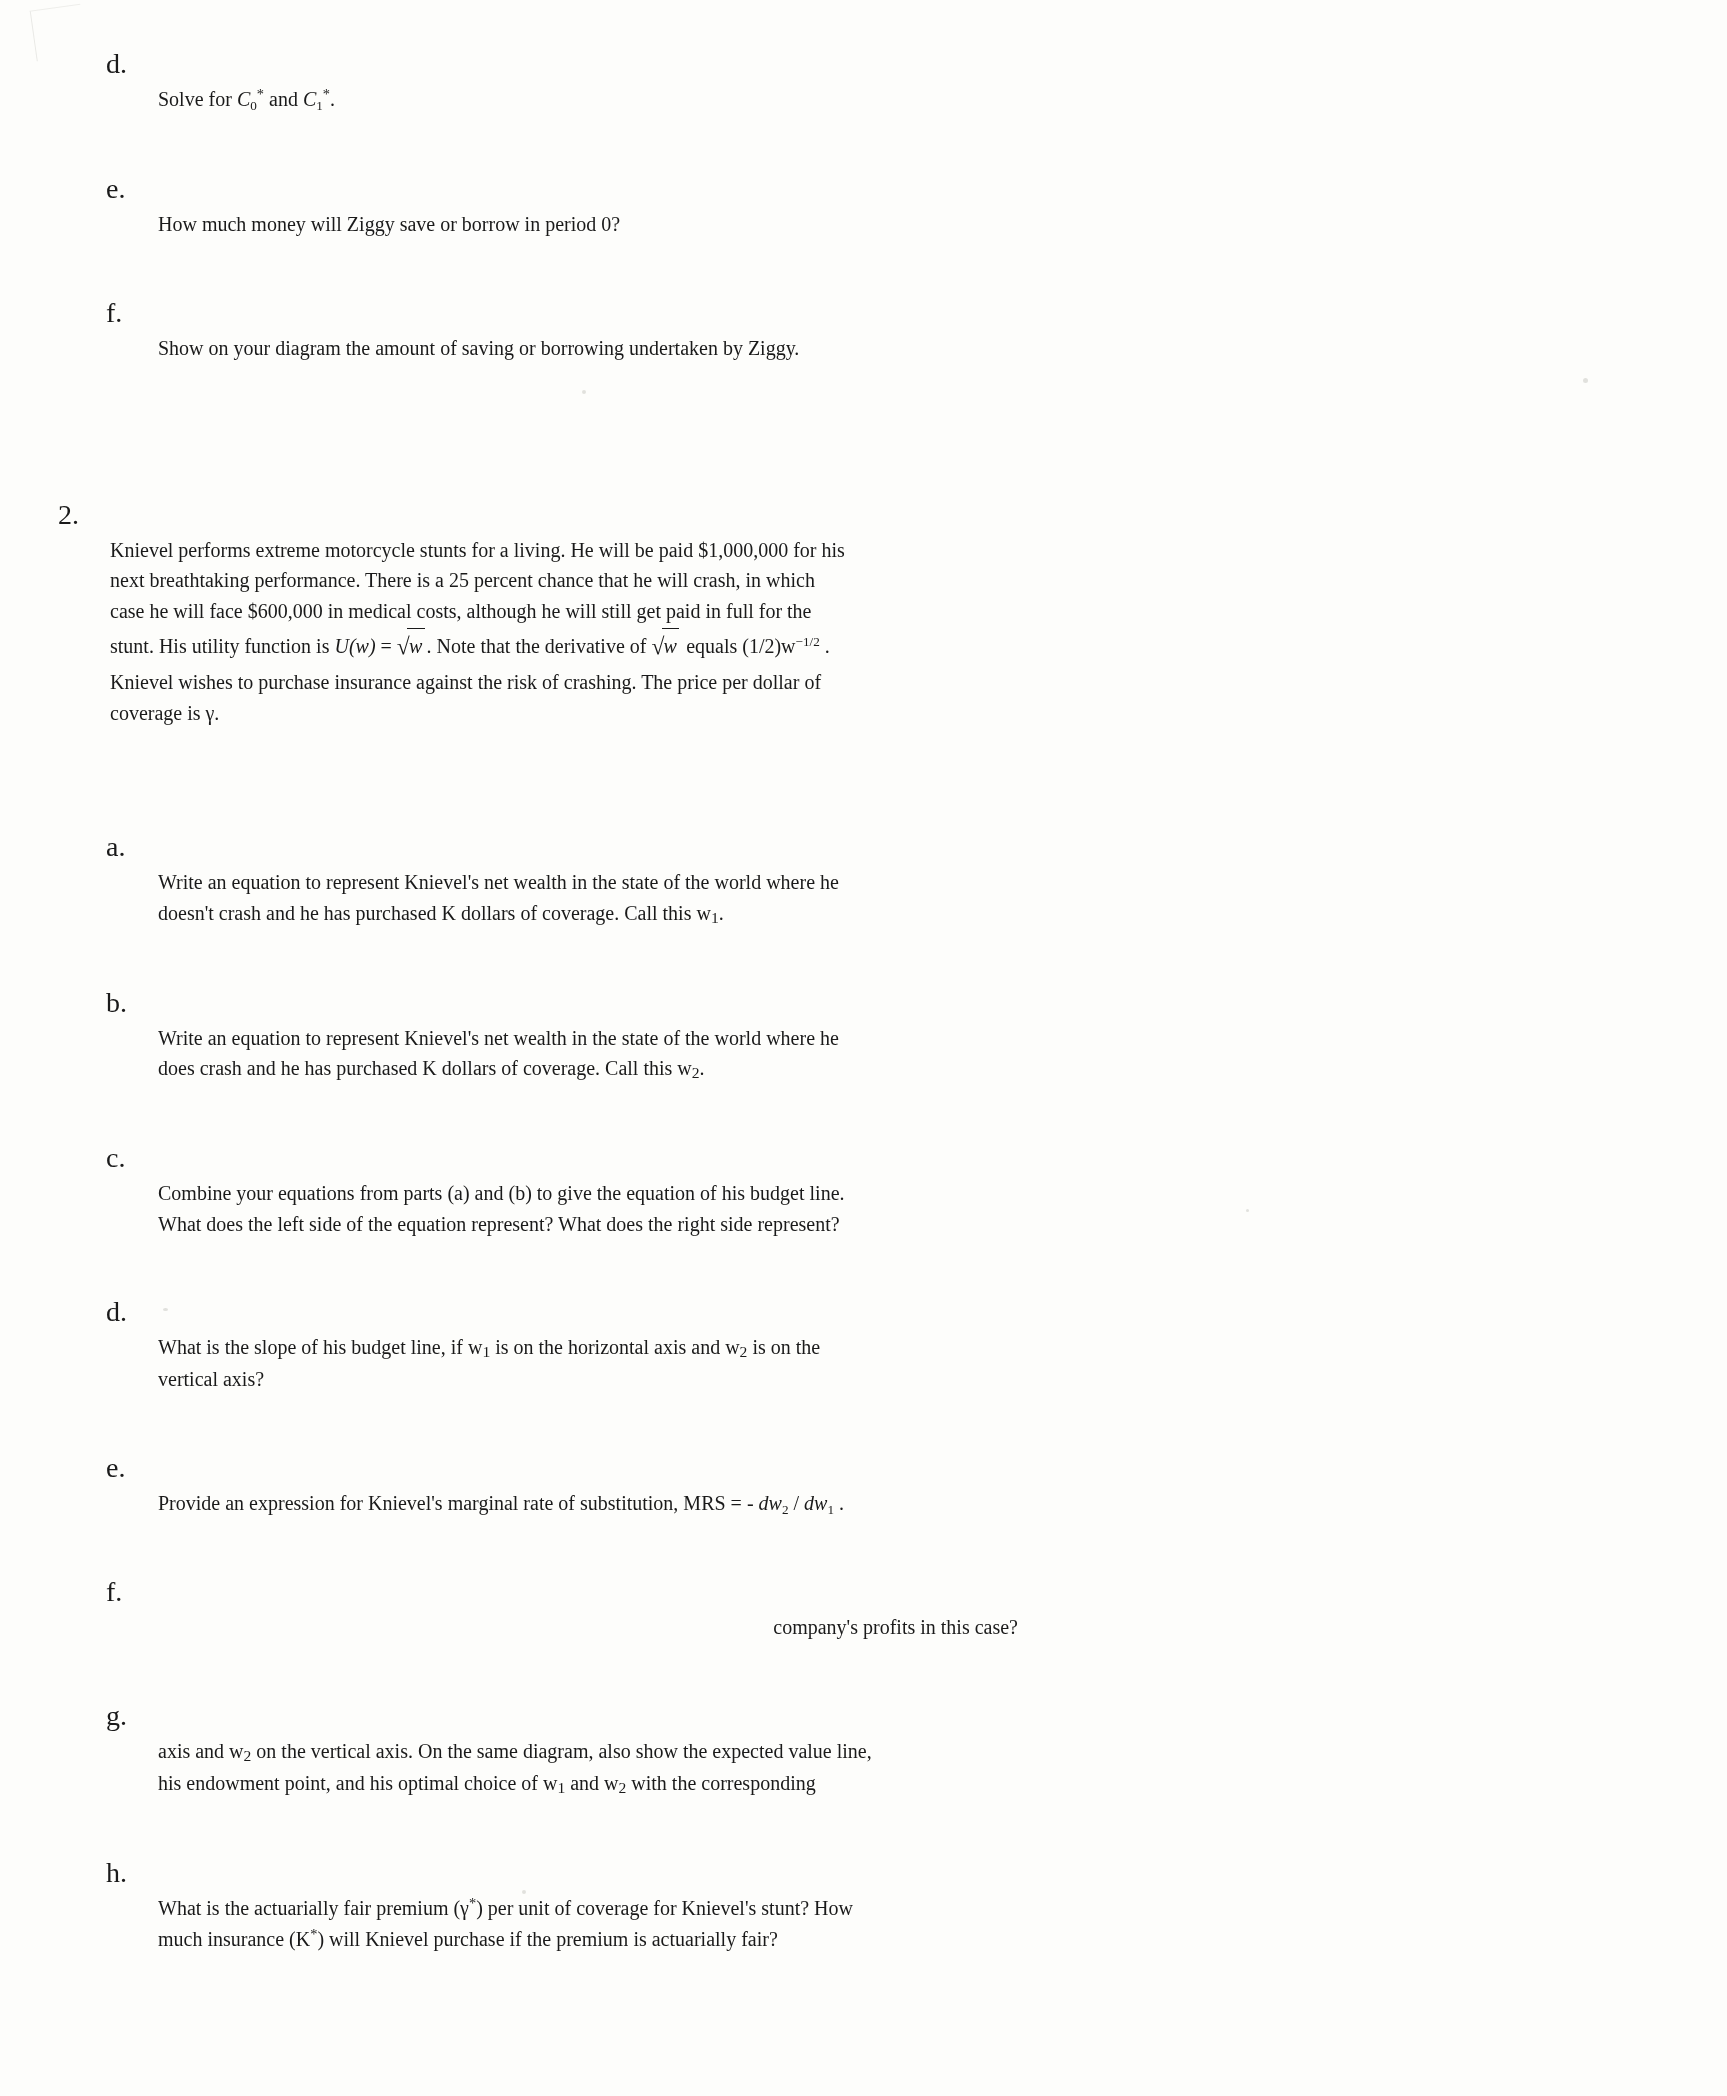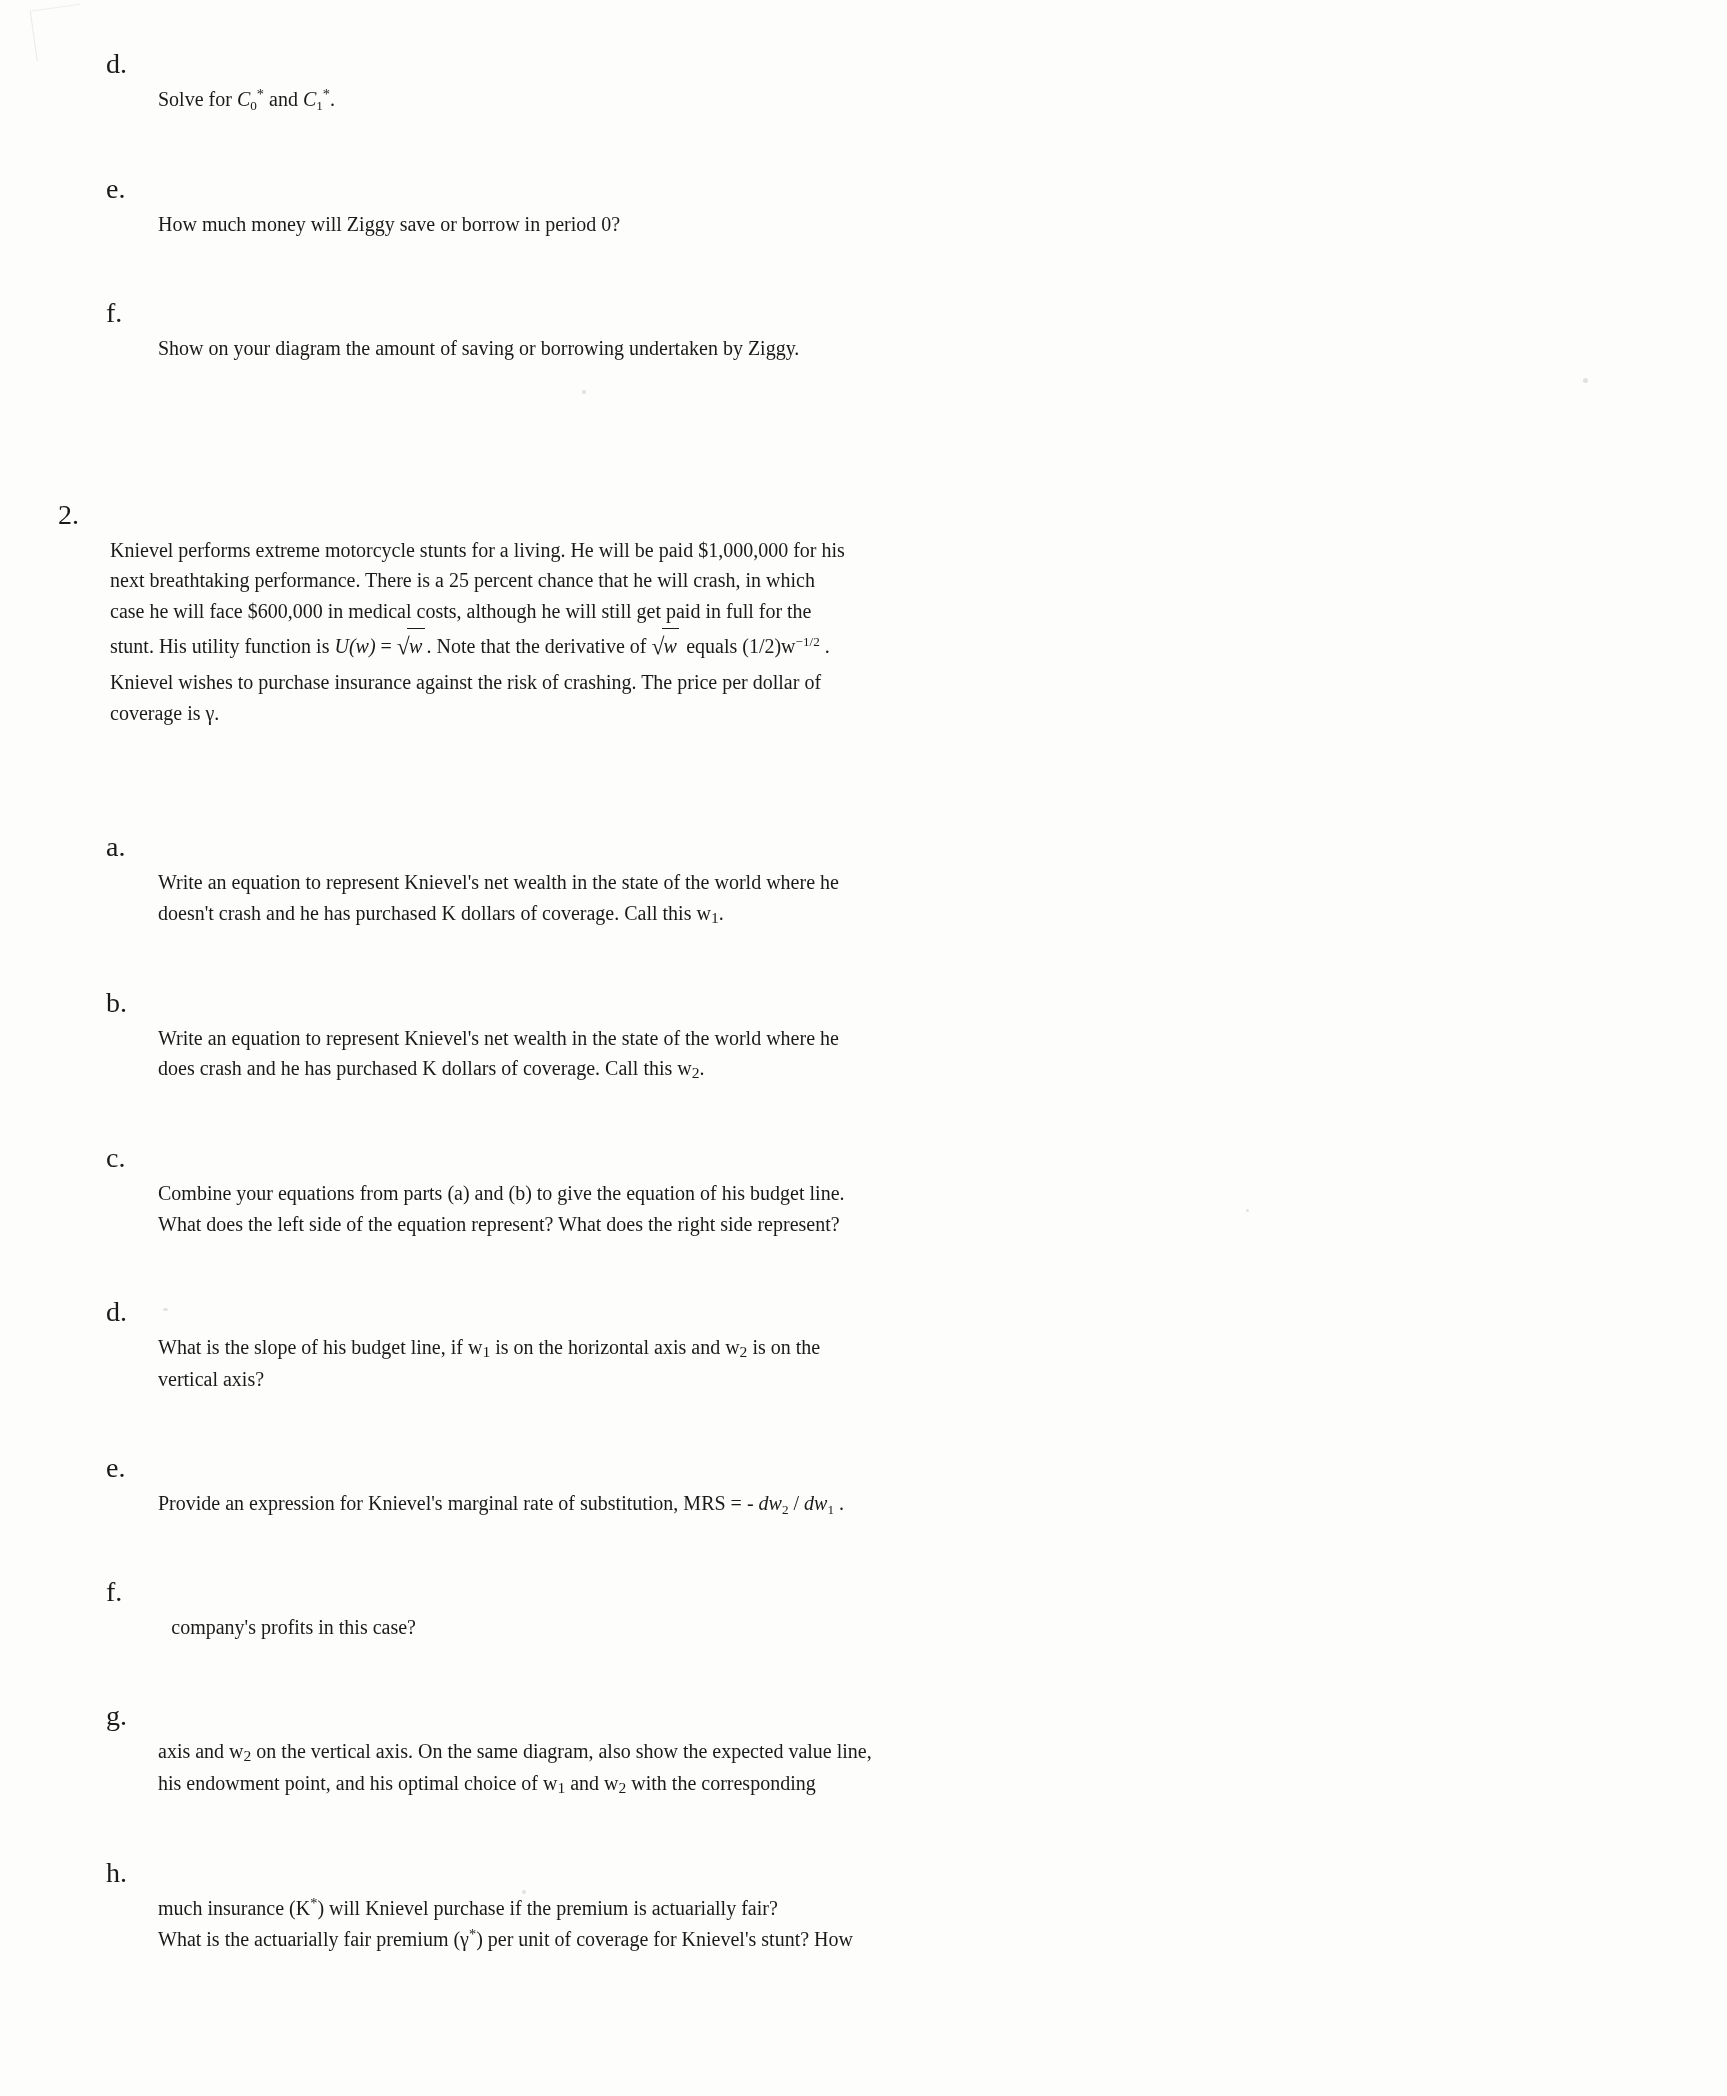--- a/index.html
+++ b/index.html
@@ -220,39 +220,39 @@
       <div class="body-text">
         <div><span>Provide an expression for Knievel's marginal rate of substitution, MRS = - </span><span class="nowrap"><span class="mi">dw</span><span class="sub-n">2</span><span> / </span><span class="mi">dw</span><span class="sub-n">1</span></span><span> .</span></div>
       </div>
     </div>
 
     <div class="gap-md"></div>
 
     <div class="item sub">
       <div class="marker">f.</div>
       <div class="body-text">
-        <div style="padding-left:13.3px;">company's profits in this case?</div>
+        <div style="padding-left:13.3px;text-align:center;">company's profits in this case?</div>
       </div>
     </div>
 
     <div class="gap-md"></div>
 
     <div class="item sub">
       <div class="marker">g.</div>
       <div class="body-text">
         <div><span>axis and w</span><span class="smallcapsub">2</span><span> on the vertical axis. On the same diagram, also show the expected value line,</span></div>
         <div><span>his endowment point, and his optimal choice of w</span><span class="smallcapsub">1</span><span> and w</span><span class="smallcapsub">2</span><span> with the corresponding</span></div>
       </div>
     </div>
 
     <div class="gap-md"></div>
 
     <div class="item sub">
       <div class="marker">h.</div>
       <div class="body-text">
+        <div><span>What is the actuarially fair premium (</span><span class="nowrap"><span>γ</span><span class="sup-star">*</span></span><span>) per unit of coverage for Knievel's stunt? How</span></div>
         <div><span>much insurance (K</span><span class="sup-star">*</span><span>) will Knievel purchase if the premium is actuarially fair?</span></div>
-        <div><span>What is the actuarially fair premium (</span><span class="nowrap"><span>γ</span><span class="sup-star">*</span></span><span>) per unit of coverage for Knievel's stunt? How</span></div>
       </div>
     </div>
 
   </div>
 </div>
 
 
 </body></html>

